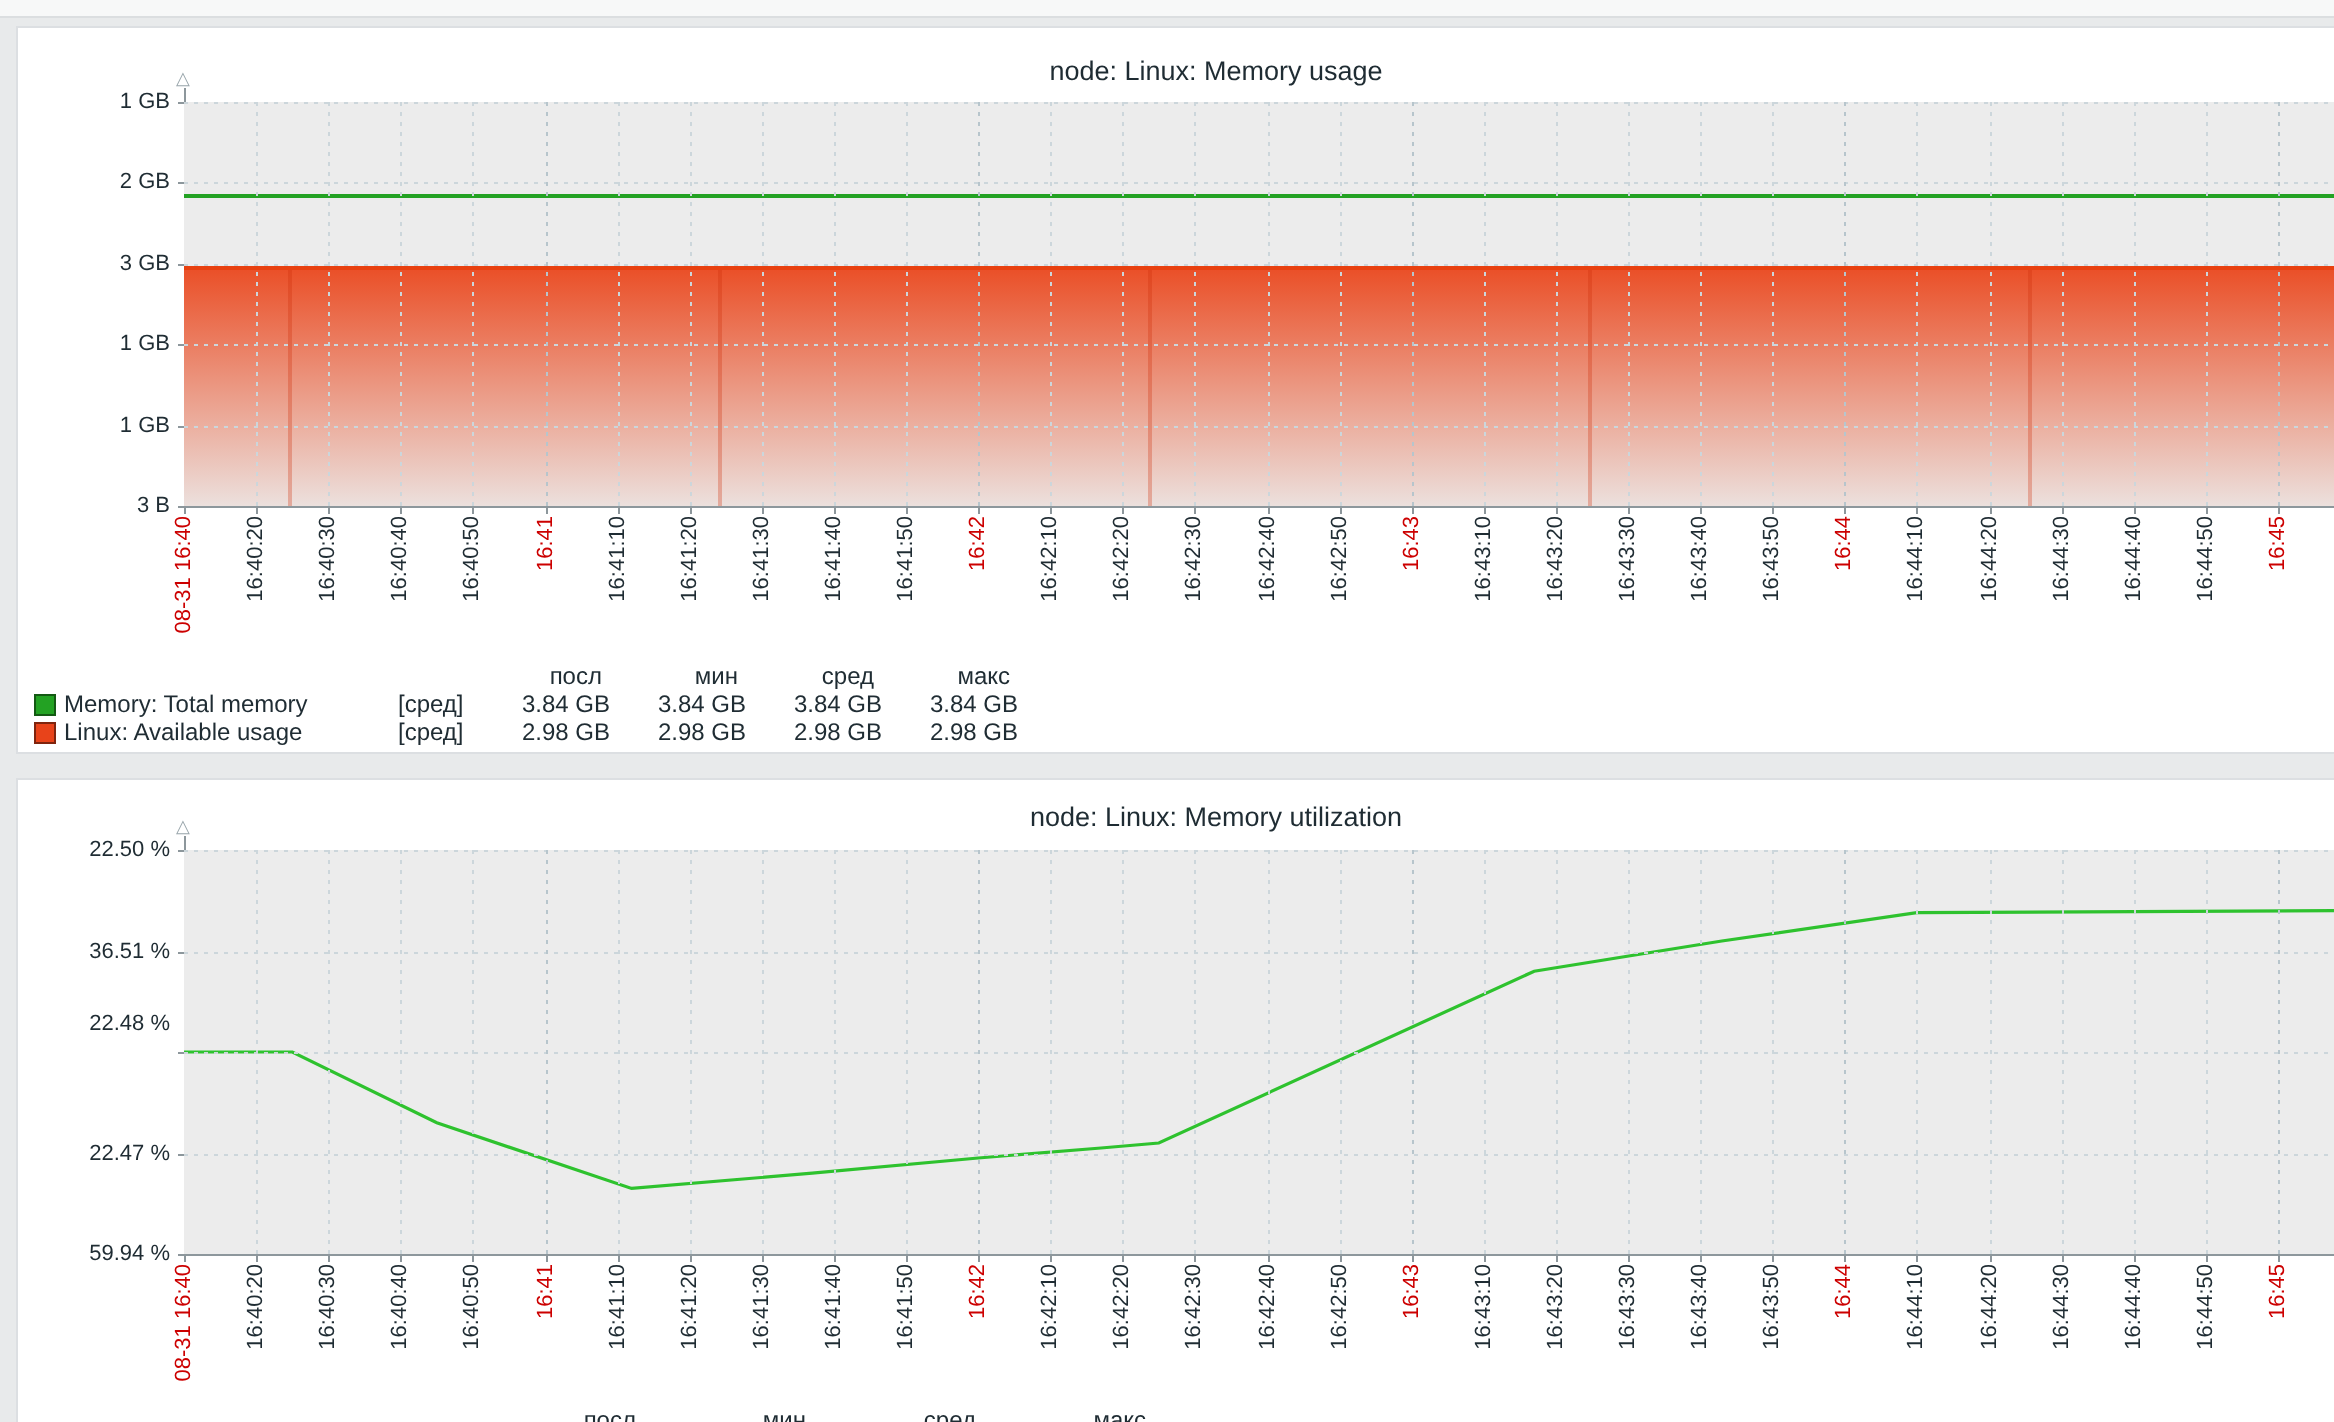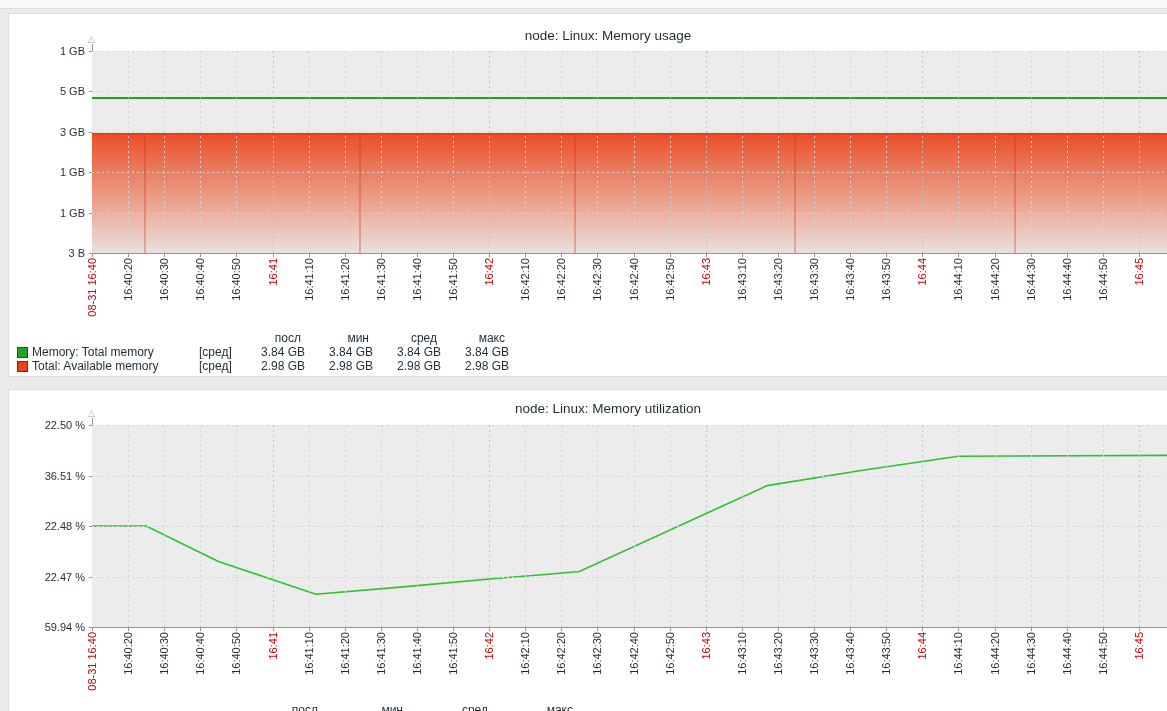--- a/index.html
+++ b/index.html
@@ -127,31 +127,31 @@
       <span class="swatch" id="sw0" style="background: rgb(35, 162, 35);"></span>
       <span class="lg-label">Memory: Total memory</span>
       <span class="lg-fn">[сред]</span>
       <span class="lg-val">3.84 GB</span>
       <span class="lg-val">3.84 GB</span>
       <span class="lg-val">3.84 GB</span>
       <span class="lg-val">3.84 GB</span>
     </div>
     <div class="legend-row">
       <span class="swatch" id="sw1" style="background: rgb(232, 67, 26);"></span>
-      <span class="lg-label">Total: Available memory</span>
+      <span class="lg-label">Linux: Available usage</span>
       <span class="lg-fn">[сред]</span>
       <span class="lg-val">2.98 GB</span>
       <span class="lg-val">2.98 GB</span>
       <span class="lg-val">2.98 GB</span>
       <span class="lg-val">2.98 GB</span>
     </div>
   </div>
 <div class="ylabel" style="top: 31px;">1 GB</div>
     <div class="yaxis-tick" style="left: 80px; top: 37px;"></div>
-    <div class="ylabel" style="top: 71.4px;">5 GB</div>
+    <div class="ylabel" style="top: 71.4px;">2 GB</div>
     <div class="yaxis-tick" style="left: 80px; top: 77.4px;"></div>
     <div class="ylabel" style="top: 111.8px;">3 GB</div>
     <div class="yaxis-tick" style="left: 80px; top: 117.8px;"></div>
     <div class="ylabel" style="top: 152.2px;">1 GB</div>
     <div class="yaxis-tick" style="left: 80px; top: 158.2px;"></div>
     <div class="ylabel" style="top: 192.6px;">1 GB</div>
     <div class="yaxis-tick" style="left: 80px; top: 198.6px;"></div>
     <div class="ylabel" style="top: 233px;">3 B</div>
     <div class="yaxis-tick" style="left: 80px; top: 239px;"></div>
     <div class="" style="position: absolute; left: 83px; top: 239px; width: 1209px; height: 1px; background: var(--axis);"></div>
@@ -330,21 +330,21 @@
       <span class="lg-val">посл</span>
       <span class="lg-val">мин</span>
       <span class="lg-val">сред</span>
       <span class="lg-val">макс</span>
     </div>
   </div>
 <div class="ylabel" style="top: 29px;">22.50 %</div>
     <div class="yaxis-tick" style="left: 80px; top: 35px;"></div>
     <div class="ylabel" style="top: 79.5px;">36.51 %</div>
     <div class="yaxis-tick" style="left: 80px; top: 85.5px;"></div>
-    <div class="ylabel" style="top: 130px;">22.48 %</div>
+    <div class="ylabel" style="top: 116px;">22.48 %</div>
     <div class="yaxis-tick" style="left: 80px; top: 136px;"></div>
     <div class="ylabel" style="top: 180.5px;">22.47 %</div>
     <div class="yaxis-tick" style="left: 80px; top: 186.5px;"></div>
     <div class="ylabel" style="top: 231px;">59.94 %</div>
     <div class="yaxis-tick" style="left: 80px; top: 237px;"></div>
     <div class="" style="position: absolute; left: 83px; top: 237px; width: 1209px; height: 1px; background: var(--axis);"></div>
     <div class="xaxis-tick" style="left: 83px; top: 238px;"></div>
     <div class="xlabel-anchor" style="left: 83px; top: 242px;">
       <span class="xlabel red">08-31 16:40</span>
     </div>

